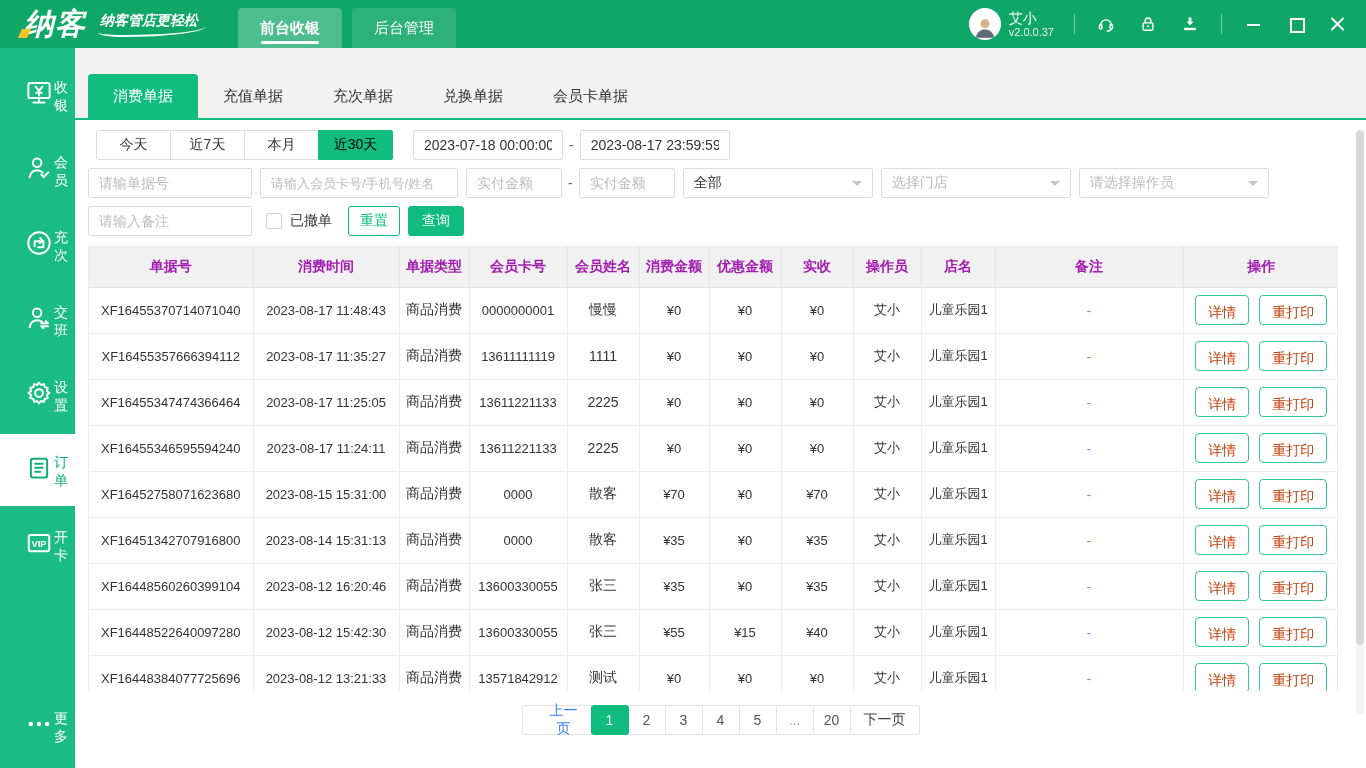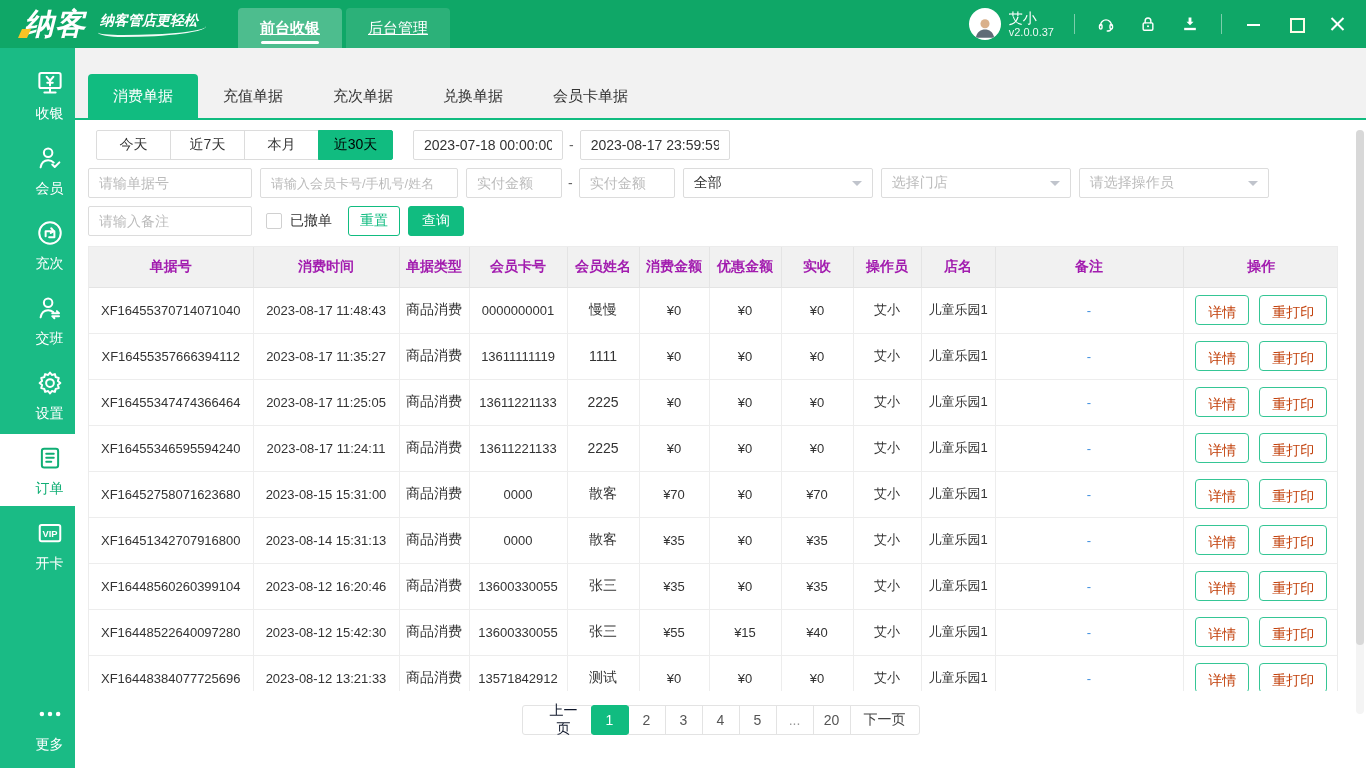--- a/index.html
+++ b/index.html
@@ -16,21 +16,21 @@
   html,body{width:1366px;height:768px;overflow:hidden;background:#fff;}
   button{cursor:pointer;}
 
   
   .topbar{position:fixed;top:0;left:0;width:1366px;height:48px;background:var(--topbar);display:flex;align-items:stretch;color:#fff;z-index:30;}
   .logo-area{display:flex;align-items:center;padding-left:24px;gap:14px;width:238px;flex:none;}
   .logo-text{font-size:30px;font-weight:bold;font-style:italic;letter-spacing:1px;position:relative;line-height:1;}
   .logo-text::before{content:"";position:absolute;left:-4px;bottom:1px;width:9px;height:9px;background:var(--yellow);transform:skew(-24deg);}
   .tagline{font-family:"Liberation Serif","DejaVu Serif",serif;font-style:italic;font-weight:bold;font-size:14px;position:relative;padding-bottom:7px;white-space:nowrap;}
   .tagline::after{content:"";position:absolute;left:-2px;right:-8px;bottom:0;height:9px;border-bottom:2px solid rgba(255,255,255,.95);border-radius:0 0 100% 30%/0 0 14px 6px;}
-  .top-nav{display:flex;align-self:flex-end;gap:4px;text-decoration:underline;}
+  .top-nav{display:flex;align-self:flex-end;gap:10px;}
   .top-tab{height:40px;padding:0 22px;display:flex;align-items:center;font-size:15px;background:rgba(255,255,255,.12);border-radius:4px 4px 0 0;cursor:pointer;position:relative;}
   .top-tab.active{background:rgba(255,255,255,.26);font-weight:bold;}
   .top-tab.active::after{content:"";position:absolute;left:50%;transform:translateX(-50%);bottom:4px;width:58px;height:3px;background:#fff;border-radius:2px;}
   .topbar-right{margin-left:auto;display:flex;align-items:center;gap:20px;padding-right:20px;}
   .user{display:flex;align-items:center;gap:8px;cursor:pointer;}
   .avatar{width:32px;height:32px;border-radius:50%;background:#fff;overflow:hidden;display:flex;align-items:flex-end;justify-content:center;}
   .avatar svg{width:26px;height:26px;}
   .user-meta{display:flex;flex-direction:column;line-height:1.15;}
   .user-name{font-size:14px;}
   .user-ver{font-size:11px;opacity:.92;}
@@ -40,21 +40,21 @@
   .win-btns{display:flex;align-items:center;gap:26px;margin-left:4px;}
   .win-btn{width:16px;height:16px;position:relative;cursor:pointer;}
   .win-min::before{content:"";position:absolute;left:1px;top:8px;width:13px;height:2px;background:#fff;}
   .win-max::before{content:"";position:absolute;left:2px;top:2px;width:11px;height:11px;border:2px solid #FDFDE8;}
   .win-close::before,.win-close::after{content:"";position:absolute;left:-1px;top:7px;width:17px;height:2px;background:#fff;}
   .win-close::before{transform:rotate(45deg);}
   .win-close::after{transform:rotate(-45deg);}
 
   
   .sidebar{position:fixed;top:48px;left:0;bottom:0;width:75px;background:var(--sidebar);display:flex;flex-direction:column;padding-top:8px;z-index:20;}
-  .side-item{height:72px;margin-top:3px;display:flex;flex-direction:column;align-items:center;justify-content:center;color:#fff;cursor:pointer;flex:none;padding-left:24px;}
+  .side-item{height:72px;margin-top:3px;display:flex;flex-direction:row;align-items:center;justify-content:center;color:#fff;cursor:pointer;flex:none;padding-left:24px;}
   .side-item svg{width:30px;height:30px;stroke:currentColor;fill:none;stroke-width:1.6;stroke-linecap:round;stroke-linejoin:round;}
   .side-item .lbl{font-size:14px;margin-top:3px;}
   .side-item.active{background:#fff;color:#0FAE74;}
   .side-item.is-more{margin-top:auto;margin-bottom:6px;}
 
   
   .main{position:fixed;left:75px;top:48px;right:0;bottom:0;background:#fff;overflow:hidden;}
   .tabstrip{height:72px;background:#F2F2F2;border-bottom:2px solid var(--accent);display:flex;align-items:flex-end;padding-left:13px;}
   .doc-tab{height:44px;padding:0 25px;display:flex;align-items:center;font-size:15px;color:#333;cursor:pointer;margin-top:19px;}
   .doc-tab.active{background:var(--accent);color:#fff;border-radius:4px 4px 0 0;}
@@ -91,21 +91,21 @@
   td:last-child{border-right:none;}
   td.cell-type,td.cell-member_name{font-size:14px;}
   td.cell-remark{color:var(--blue);cursor:pointer;}
   .act-btn{height:30px;padding:8px 12px;border:1px solid var(--accent-border);color:#c2410c;background:#fff;border-radius:4px;font-size:14px;margin:0 5px;}
 
   
   .pagination{display:flex;justify-content:center;margin-top:14px;}
   .pg{min-width:38px;height:30px;padding:0 8px;border:1px solid #E3E3E3;background:#fff;display:flex;align-items:center;justify-content:center;font-size:14px;color:#555;margin-left:-1px;cursor:pointer;position:relative;}
   .pg:first-child{margin-left:0;border-radius:3px 0 0 3px;}
   .pg:last-child{border-radius:0 3px 3px 0;}
-  .pg.prev{width:70px;color:#0f172a;padding-left:22px;}
+  .pg.prev{width:70px;color:#3b82f6;padding-left:22px;}
   .pg.next{width:70px;color:#444;}
   .pg.active{background:var(--accent);border-color:var(--accent);color:#fff;border-radius:3px;z-index:1;}
   .pg.ellipsis{color:#999;cursor:default;}
 
   
   .vscroll{position:absolute;right:2px;top:82px;bottom:54px;width:8px;background:#F4F4F4;border-radius:4px;}
   .vthumb{position:absolute;top:0;left:0;width:8px;height:515px;background:#D8D8D8;border-radius:4px;cursor:pointer;}
 </style>
 </head>
 <body>

